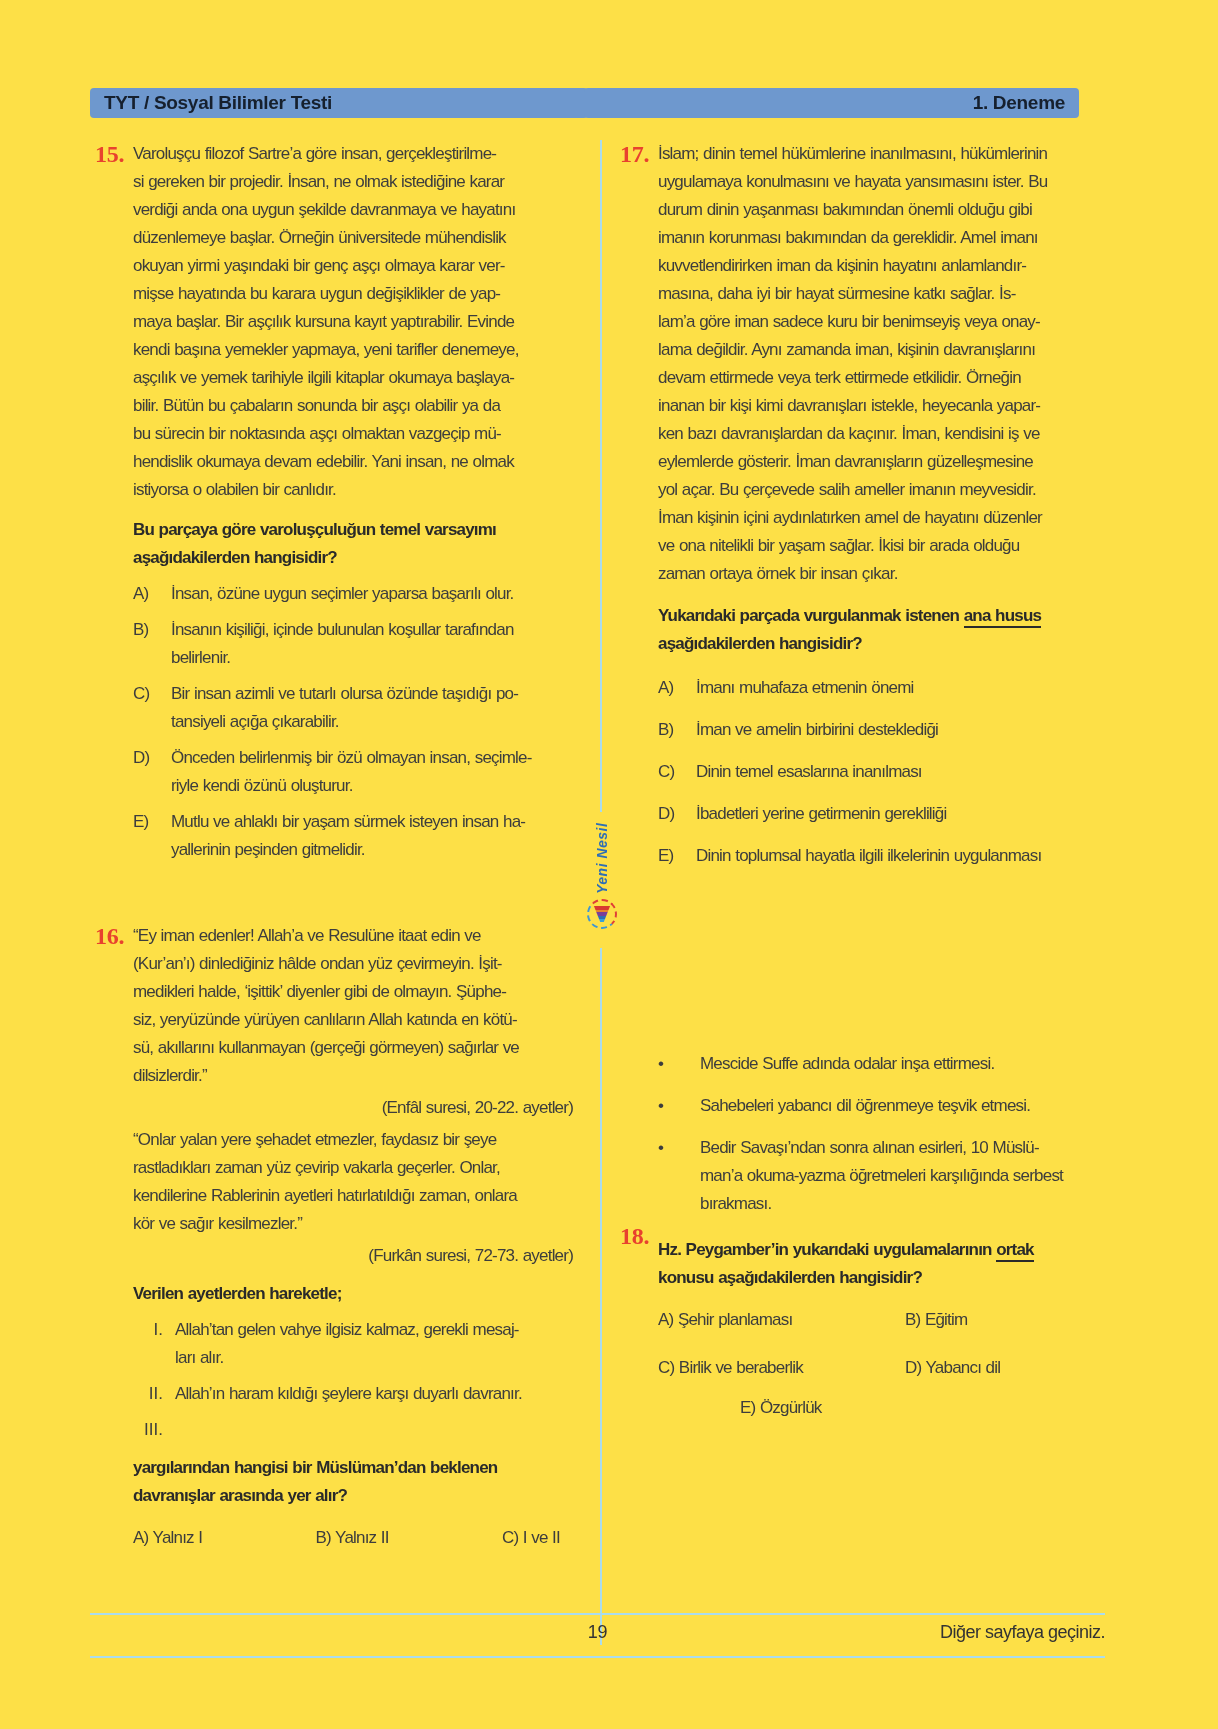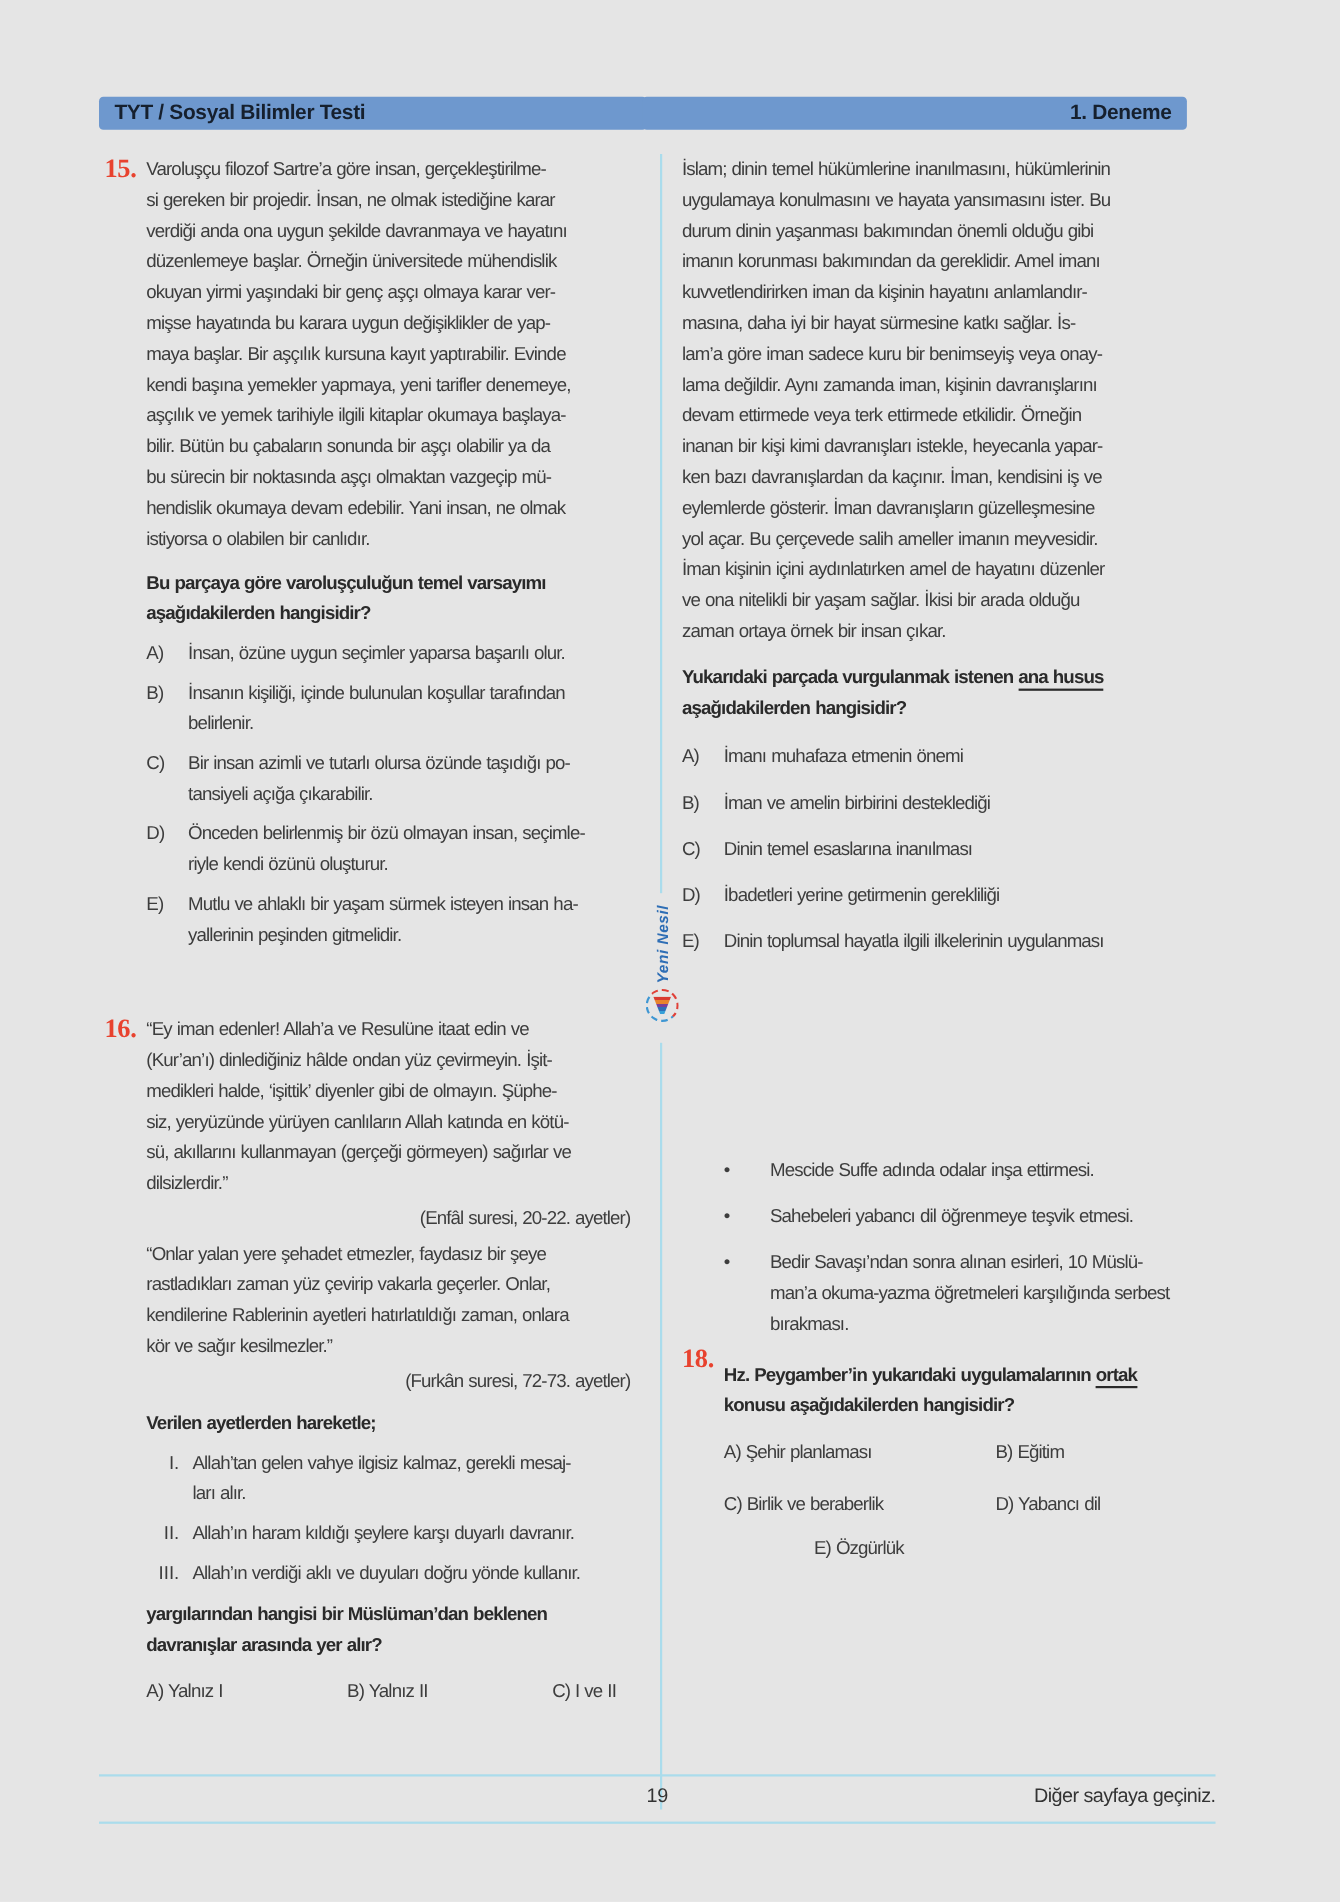--- a/index.html
+++ b/index.html
@@ -1,20 +1,20 @@
 <!DOCTYPE html>
 <html><head>
 <meta charset="utf-8">
 <style>
   html,body { margin:0; padding:0; background:#ffffff; }
   body {
     width:1218px; height:1729px; position:relative; overflow:hidden;
     font-family:"Liberation Sans", sans-serif; color:#3d3d3d;
   }
-  .page { position:absolute; inset:0; background:#e5e5e5; }
+  .page { position:absolute; inset:0; background:#fde047; }
 
   
   .hdr {
     position:absolute; top:88px; height:30px; background:#6e98ce; border-radius:4px;
     display:flex; align-items:center; box-sizing:border-box;
   }
   .hdr-left  { left:90px;  width:498px; padding-left:14px; }
   .hdr-right { left:584px; width:495px; justify-content:flex-end; padding-right:14px; }
   .hdr-title { font-weight:bold; font-size:19px; color:#16202e; letter-spacing:-0.3px; }
 
@@ -202,38 +202,38 @@
           <span class="roman-label">I.</span>
           <span class="roman-text">Allah’tan gelen vahye ilgisiz kalmaz, gerekli mesaj-
 ları alır.</span>
         </div>
         <div class="roman">
           <span class="roman-label">II.</span>
           <span class="roman-text">Allah’ın haram kıldığı şeylere karşı duyarlı davranır.</span>
         </div>
         <div class="roman">
           <span class="roman-label">III.</span>
-          <span class="roman-text">Allah’ın verdiği aklı ve duyuları doğru yönde kullanır.</span>
         </div>
 
         <div class="stem">yargılarından hangisi bir Müslüman’dan beklenen
 davranışlar arasında yer alır?</div>
 
         <div class="optrow1">
           <span class="optline">A) Yalnız I</span>
           <span class="optline">B) Yalnız II</span>
           <span class="optline">C) I ve II</span>
         </div>
       </div>
     </section>
   </div>
 
   <div class="col col-right">
 
     <section class="question q17">
+      <div class="qnum">17.</div>
       <div class="qcontent">
         <div class="body-text">İslam; dinin temel hükümlerine inanılmasını, hükümlerinin
 uygulamaya konulmasını ve hayata yansımasını ister. Bu
 durum dinin yaşanması bakımından önemli olduğu gibi
 imanın korunması bakımından da gereklidir. Amel imanı
 kuvvetlendirirken iman da kişinin hayatını anlamlandır-
 masına, daha iyi bir hayat sürmesine katkı sağlar. İs-
 lam’a göre iman sadece kuru bir benimseyiş veya onay-
 lama değildir. Aynı zamanda iman, kişinin davranışlarını
 devam ettirmede veya terk ettirmede etkilidir. Örneğin

